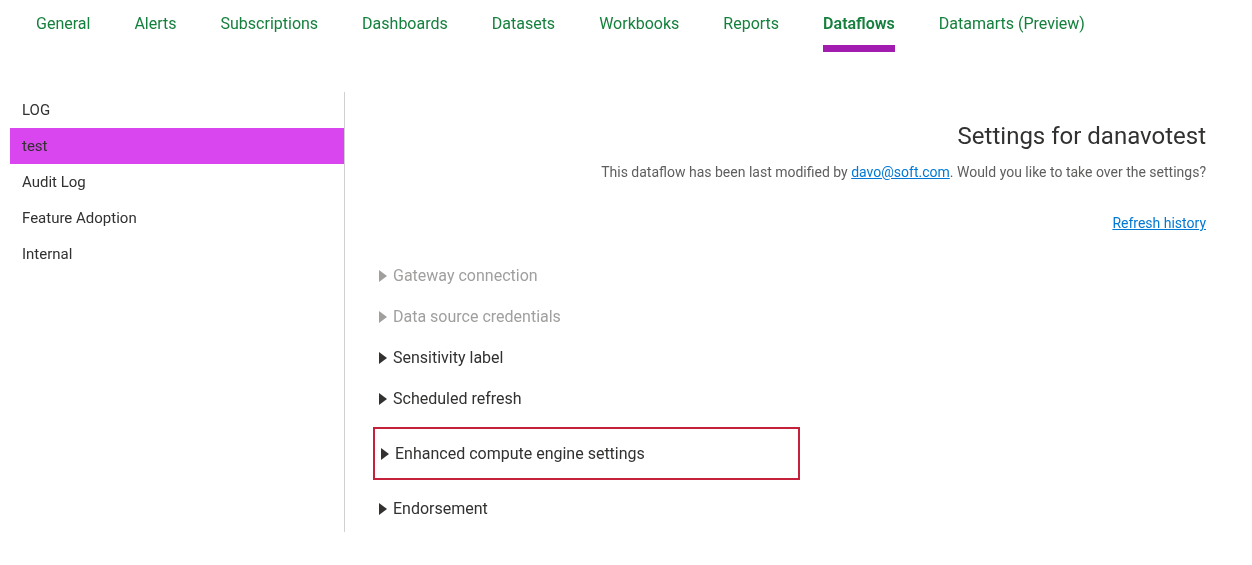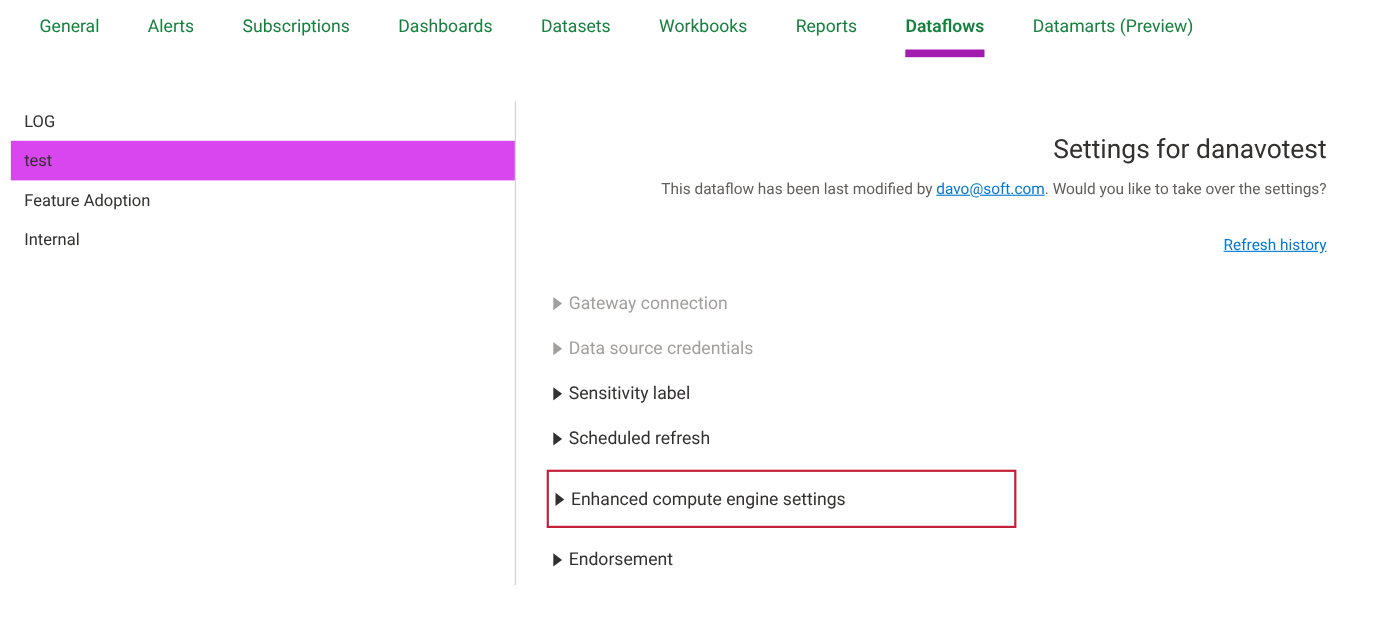--- a/index.html
+++ b/index.html
@@ -24,21 +24,21 @@
   }
   .tab.active {
     font-weight: 600;
     border-bottom: 7px solid #a21caf;
   }
   .body {
     display: flex;
     margin-top: 40px;
   }
   .sidebar {
-    width: 469px;
+    width: 345px;
     padding-left: 10px;
     border-right: 1px solid #d0d0d0;
     min-height: 440px;
   }
   .sidebar-item {
     font-size: 15px;
     color: #323130;
     padding: 9px 12px;
     cursor: pointer;
   }
@@ -111,20 +111,21 @@
   <div class="tab">Workbooks</div>
   <div class="tab">Reports</div>
   <div class="tab active">Dataflows</div>
   <div class="tab">Datamarts (Preview)</div>
 </div>
 
 <div class="body">
   <div class="sidebar">
     <div class="sidebar-item">LOG</div>
     <div class="sidebar-item selected">test</div>
+    <div class="sidebar-item">Audit Log</div>
     <div class="sidebar-item">Feature Adoption</div>
     <div class="sidebar-item">Internal</div>
   </div>
 
   <div class="main">
     <h1 class="page-title">Settings for danavotest</h1>
     <p class="subtitle">
       <span>This dataflow has been last modified by </span><a href="#">davo@soft.com</a><span>. Would you like to take over the settings?</span>
     </p>
     <a class="refresh-link">Refresh history</a>

